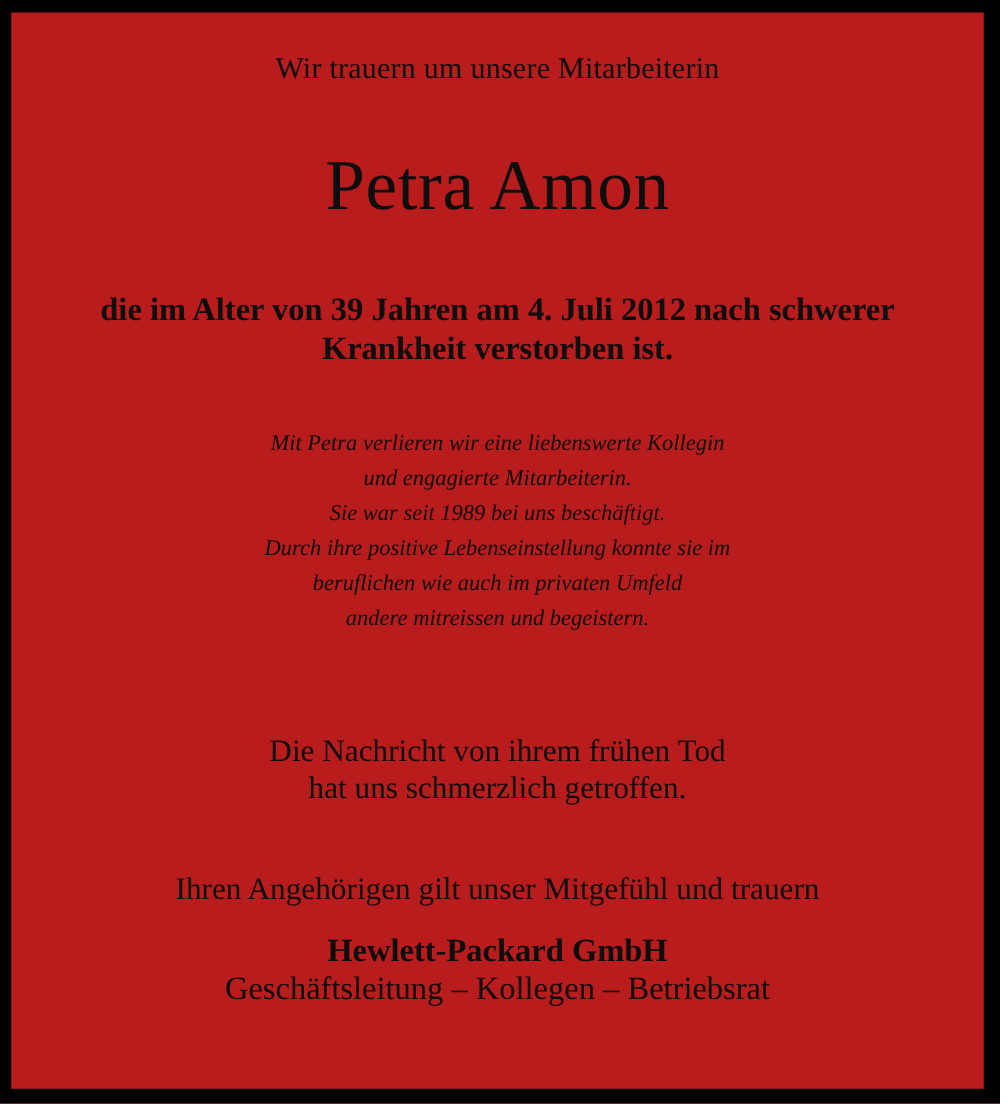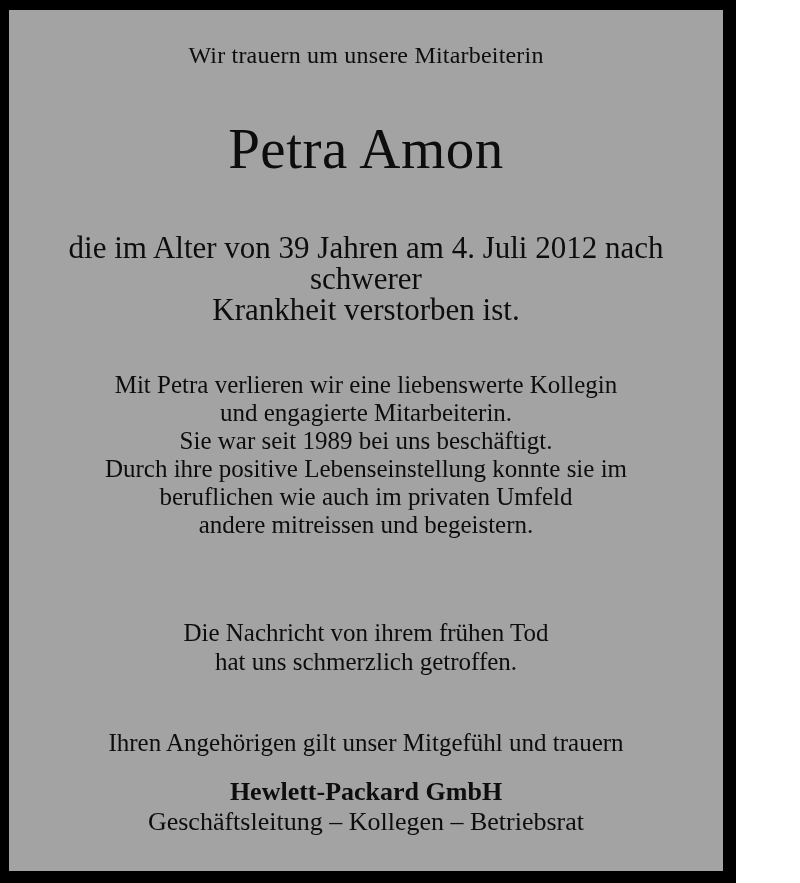--- a/index.html
+++ b/index.html
@@ -7,52 +7,54 @@
     padding: 0;
     background: #ffffff;
   }
   body {
     width: 800px;
     height: 883px;
     overflow: hidden;
   }
   .frame {
     box-sizing: border-box;
-    width: 736px;
+    width: 800px;
     height: 883px;
     border-style: solid;
     border-color: #000000;
     border-width: 10px 13px 12px 9px;
-    background: #a3a3a3;
+    background: #b91c1c;
     font-family: "Liberation Serif", "DejaVu Serif", serif;
     color: #0d0d0d;
     text-align: center;
   }
   .header-line {
     margin-top: 30px;
     font-size: 24px;
     line-height: 30px;
     letter-spacing: 0.2px;
   }
   .deceased-name {
     margin-top: 48px;
     font-size: 57px;
     line-height: 62px;
     font-weight: normal;
     letter-spacing: 0.5px;
   }
   .intro {
     margin-top: 52px;
-    font-size: 31px;
+    font-size: 26px;
     line-height: 31px;
+    font-weight: bold;
   }
   .tribute {
     margin-top: 46px;
-    font-size: 25px;
+    font-size: 18px;
     line-height: 28px;
+    font-style: italic;
   }
   .news {
     margin-top: 79px;
     font-size: 25px;
     line-height: 29px;
   }
   .condolence {
     margin-top: 52px;
     font-size: 25px;
     line-height: 29px;

